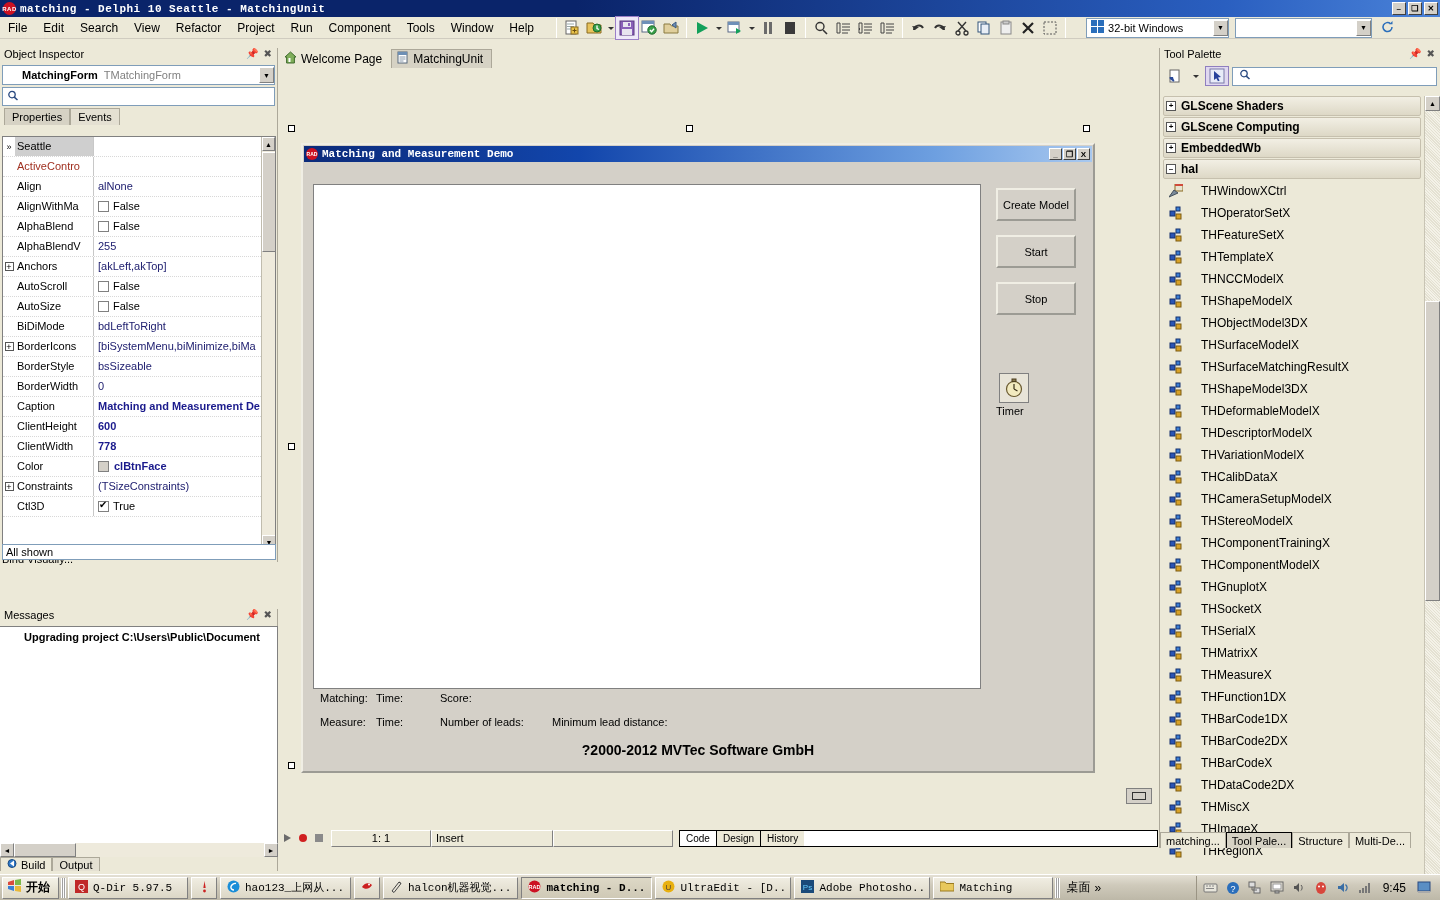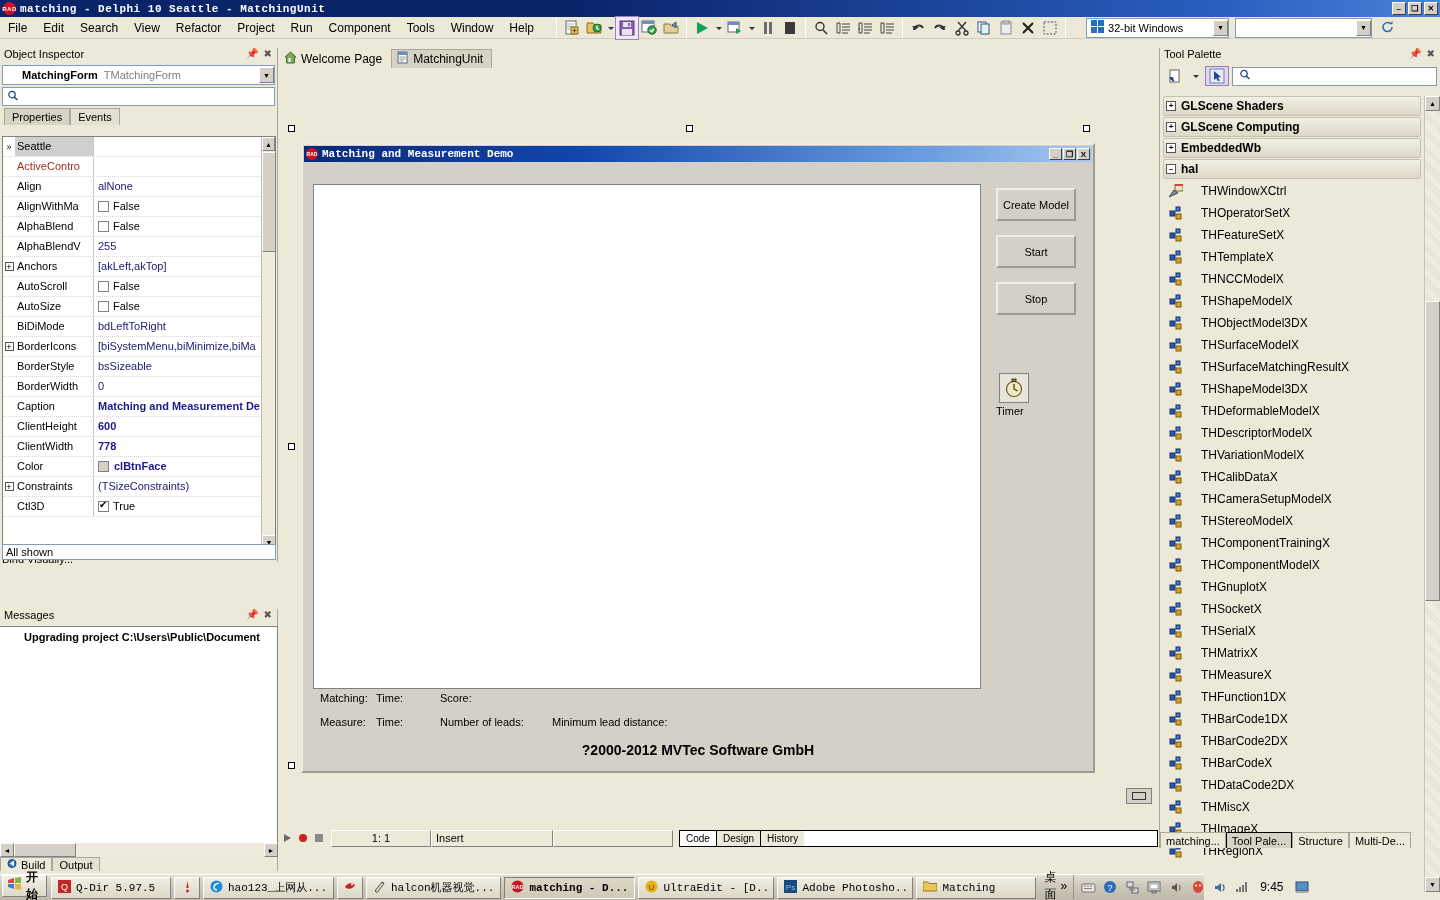--- a/index.html
+++ b/index.html
@@ -236,23 +236,23 @@
   .tp-scroll .thumb{ position:absolute; left:0; top:205px; width:15px;height:300px;
     background:#d4d0c8;border:1px solid #fff;border-right-color:#808080;border-bottom-color:#808080;}
   .tp-bottom-tabs{
     position:absolute; left:0; bottom:0; width:281px; height:17px; display:flex; font-size:11px; align-items:flex-end;
   }
   .tpbt{ height:16px;padding:0 5px;display:flex;align-items:center;border:1px solid #aca899;border-bottom:none;background:#ece9d8;}
   .tpbt.active{ background:#d6d2c4; border:1px solid #000; border-bottom:none; }
 
   
   #taskbar{
-    position:absolute; left:0; bottom:0; width:1204px; height:26px;
+    position:absolute; left:0; bottom:0; width:1440px; height:26px;
     background:linear-gradient(to bottom,#e4e0d4,#cfcabb 40%,#bdb8a8);
-    border-top:1px solid #fff; display:flex; gap:2px; padding:0 2px;
+    border-top:1px solid #fff; display:flex; align-items:center; gap:2px; padding:0 2px;
   }
   .startbtn{
     height:22px;display:flex;align-items:center;gap:4px;padding:0 8px 0 4px;
     background:linear-gradient(to bottom,#f4f2e8,#ddd8c6);
     border:1px solid #fff;border-right-color:#808080;border-bottom-color:#808080;
     font-family:"Liberation Mono",monospace; font-size:12px; font-weight:bold;
   }
   .tgrip{ width:5px;height:20px;
     background:repeating-linear-gradient(to right,#fff,#fff 1px,#a0a0a0 1px,#a0a0a0 2px); }
   .tbtn{

